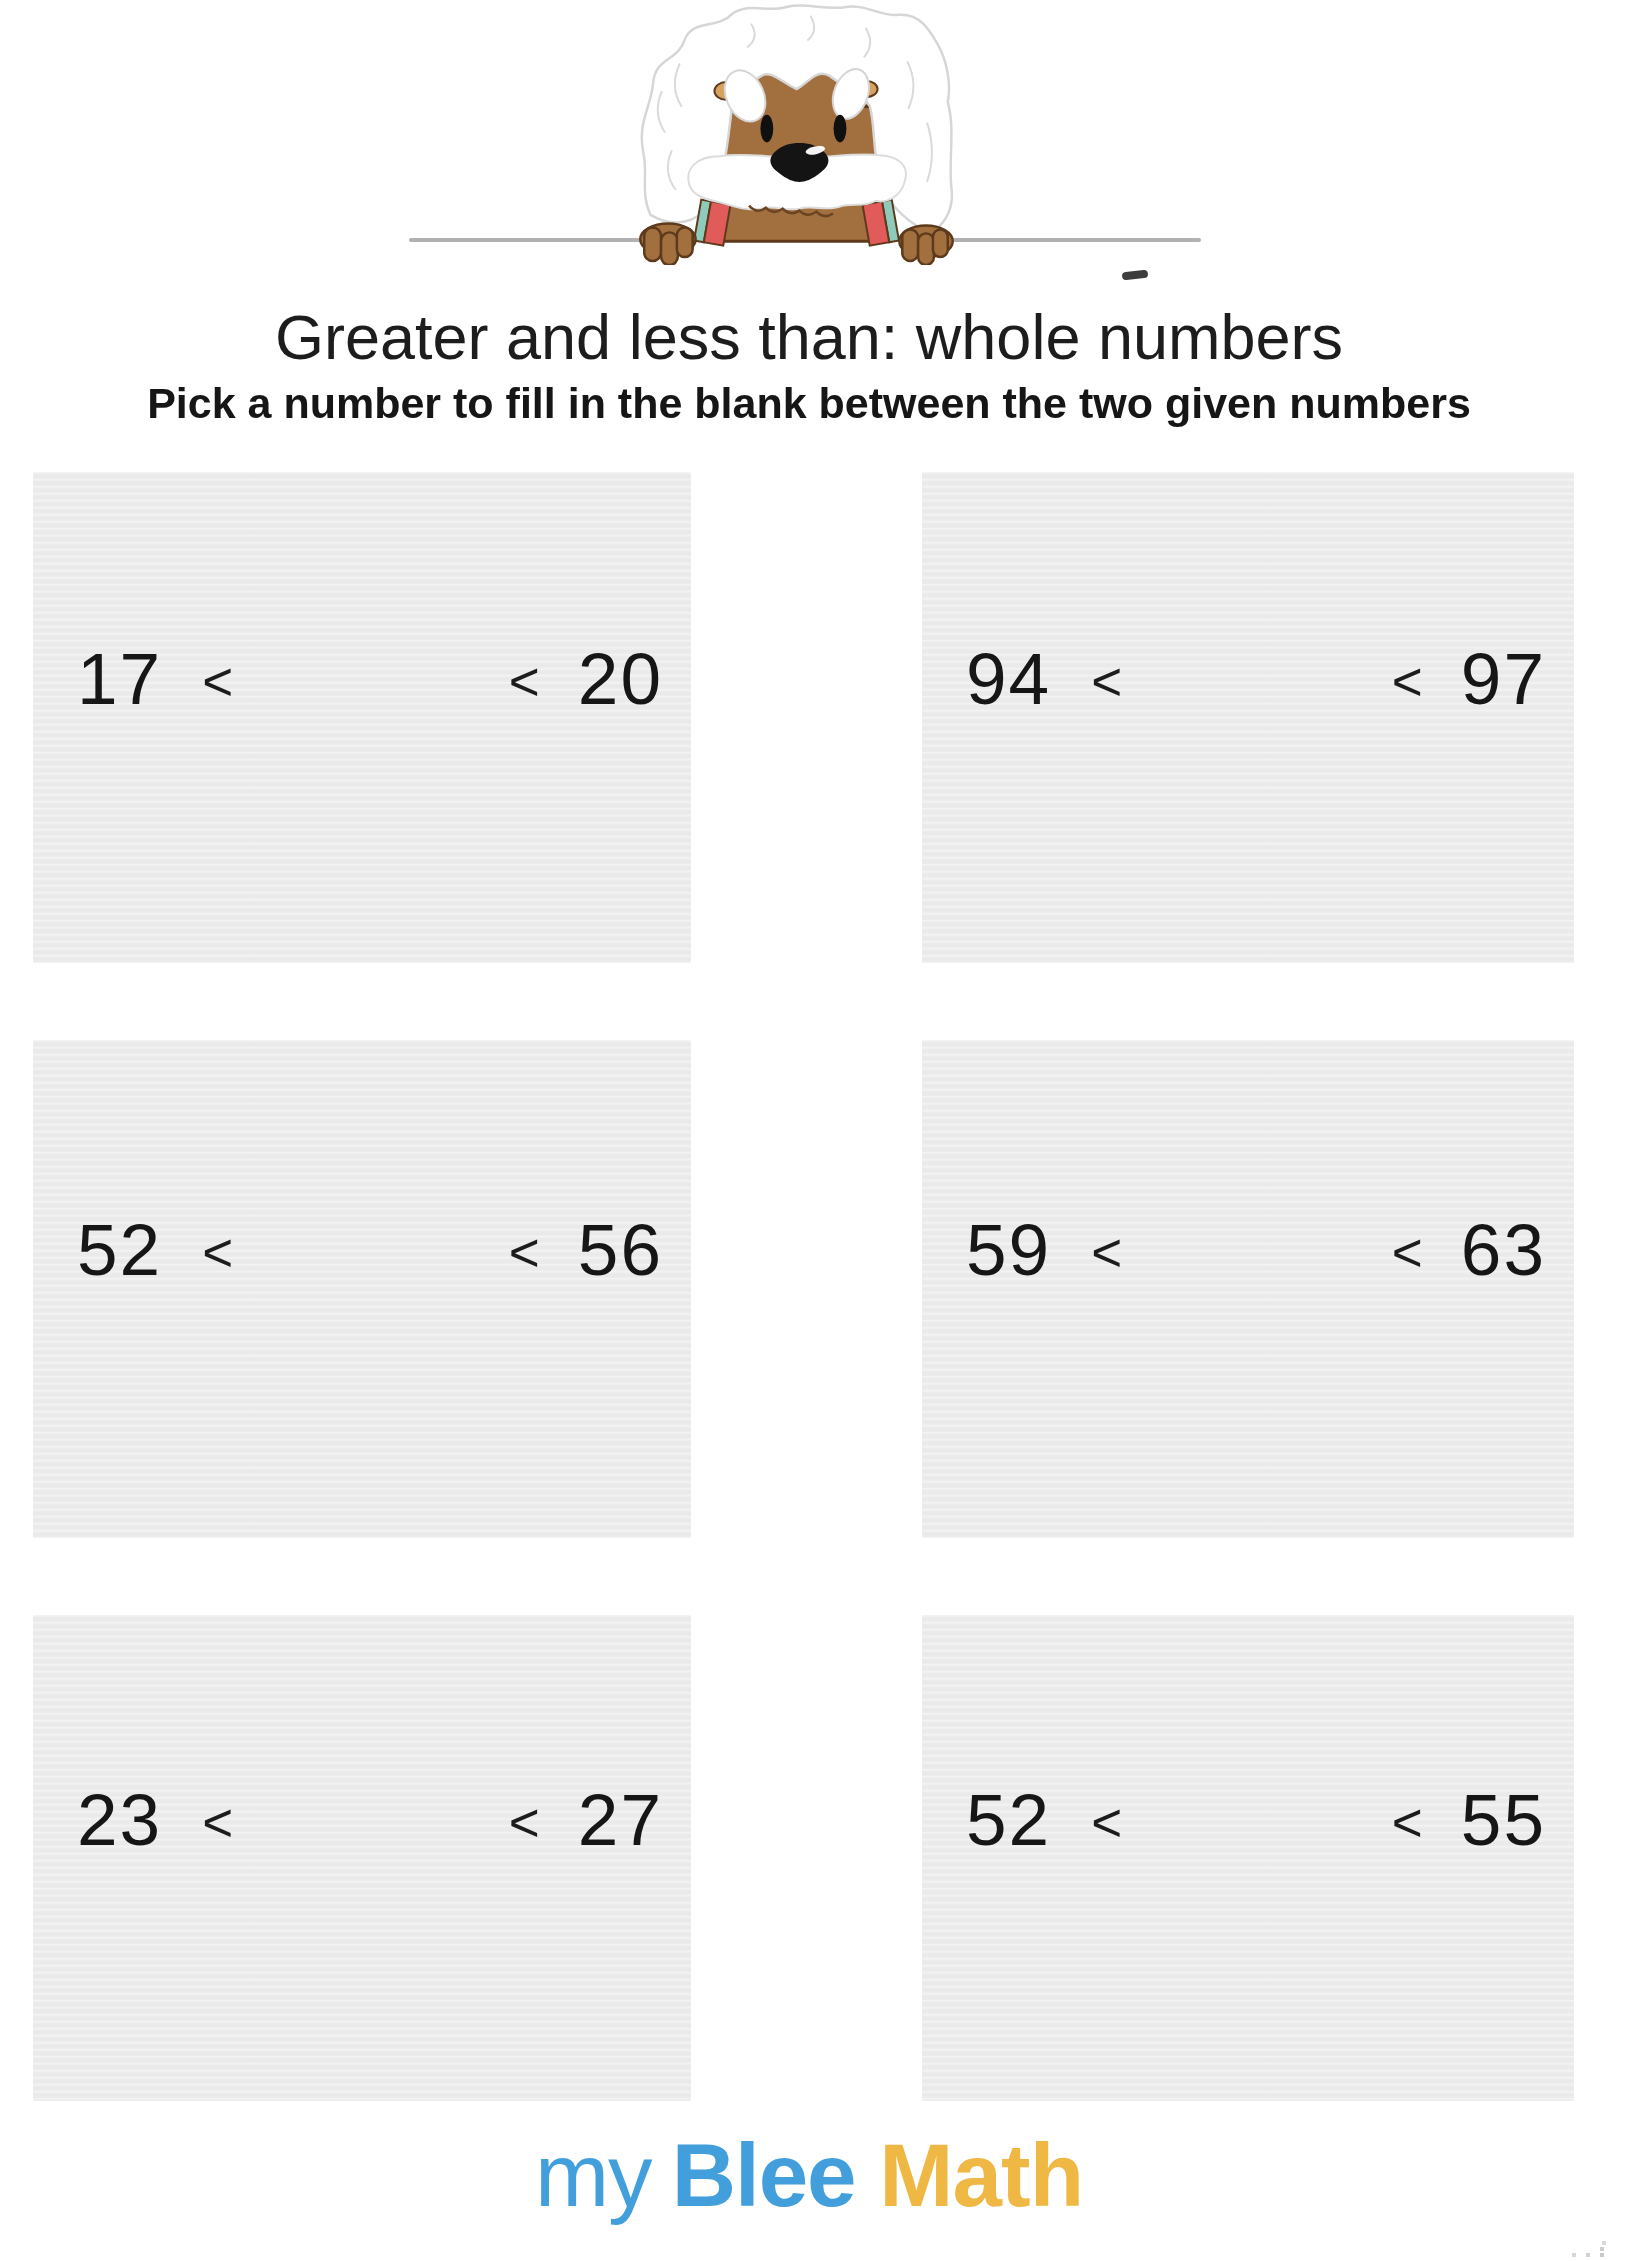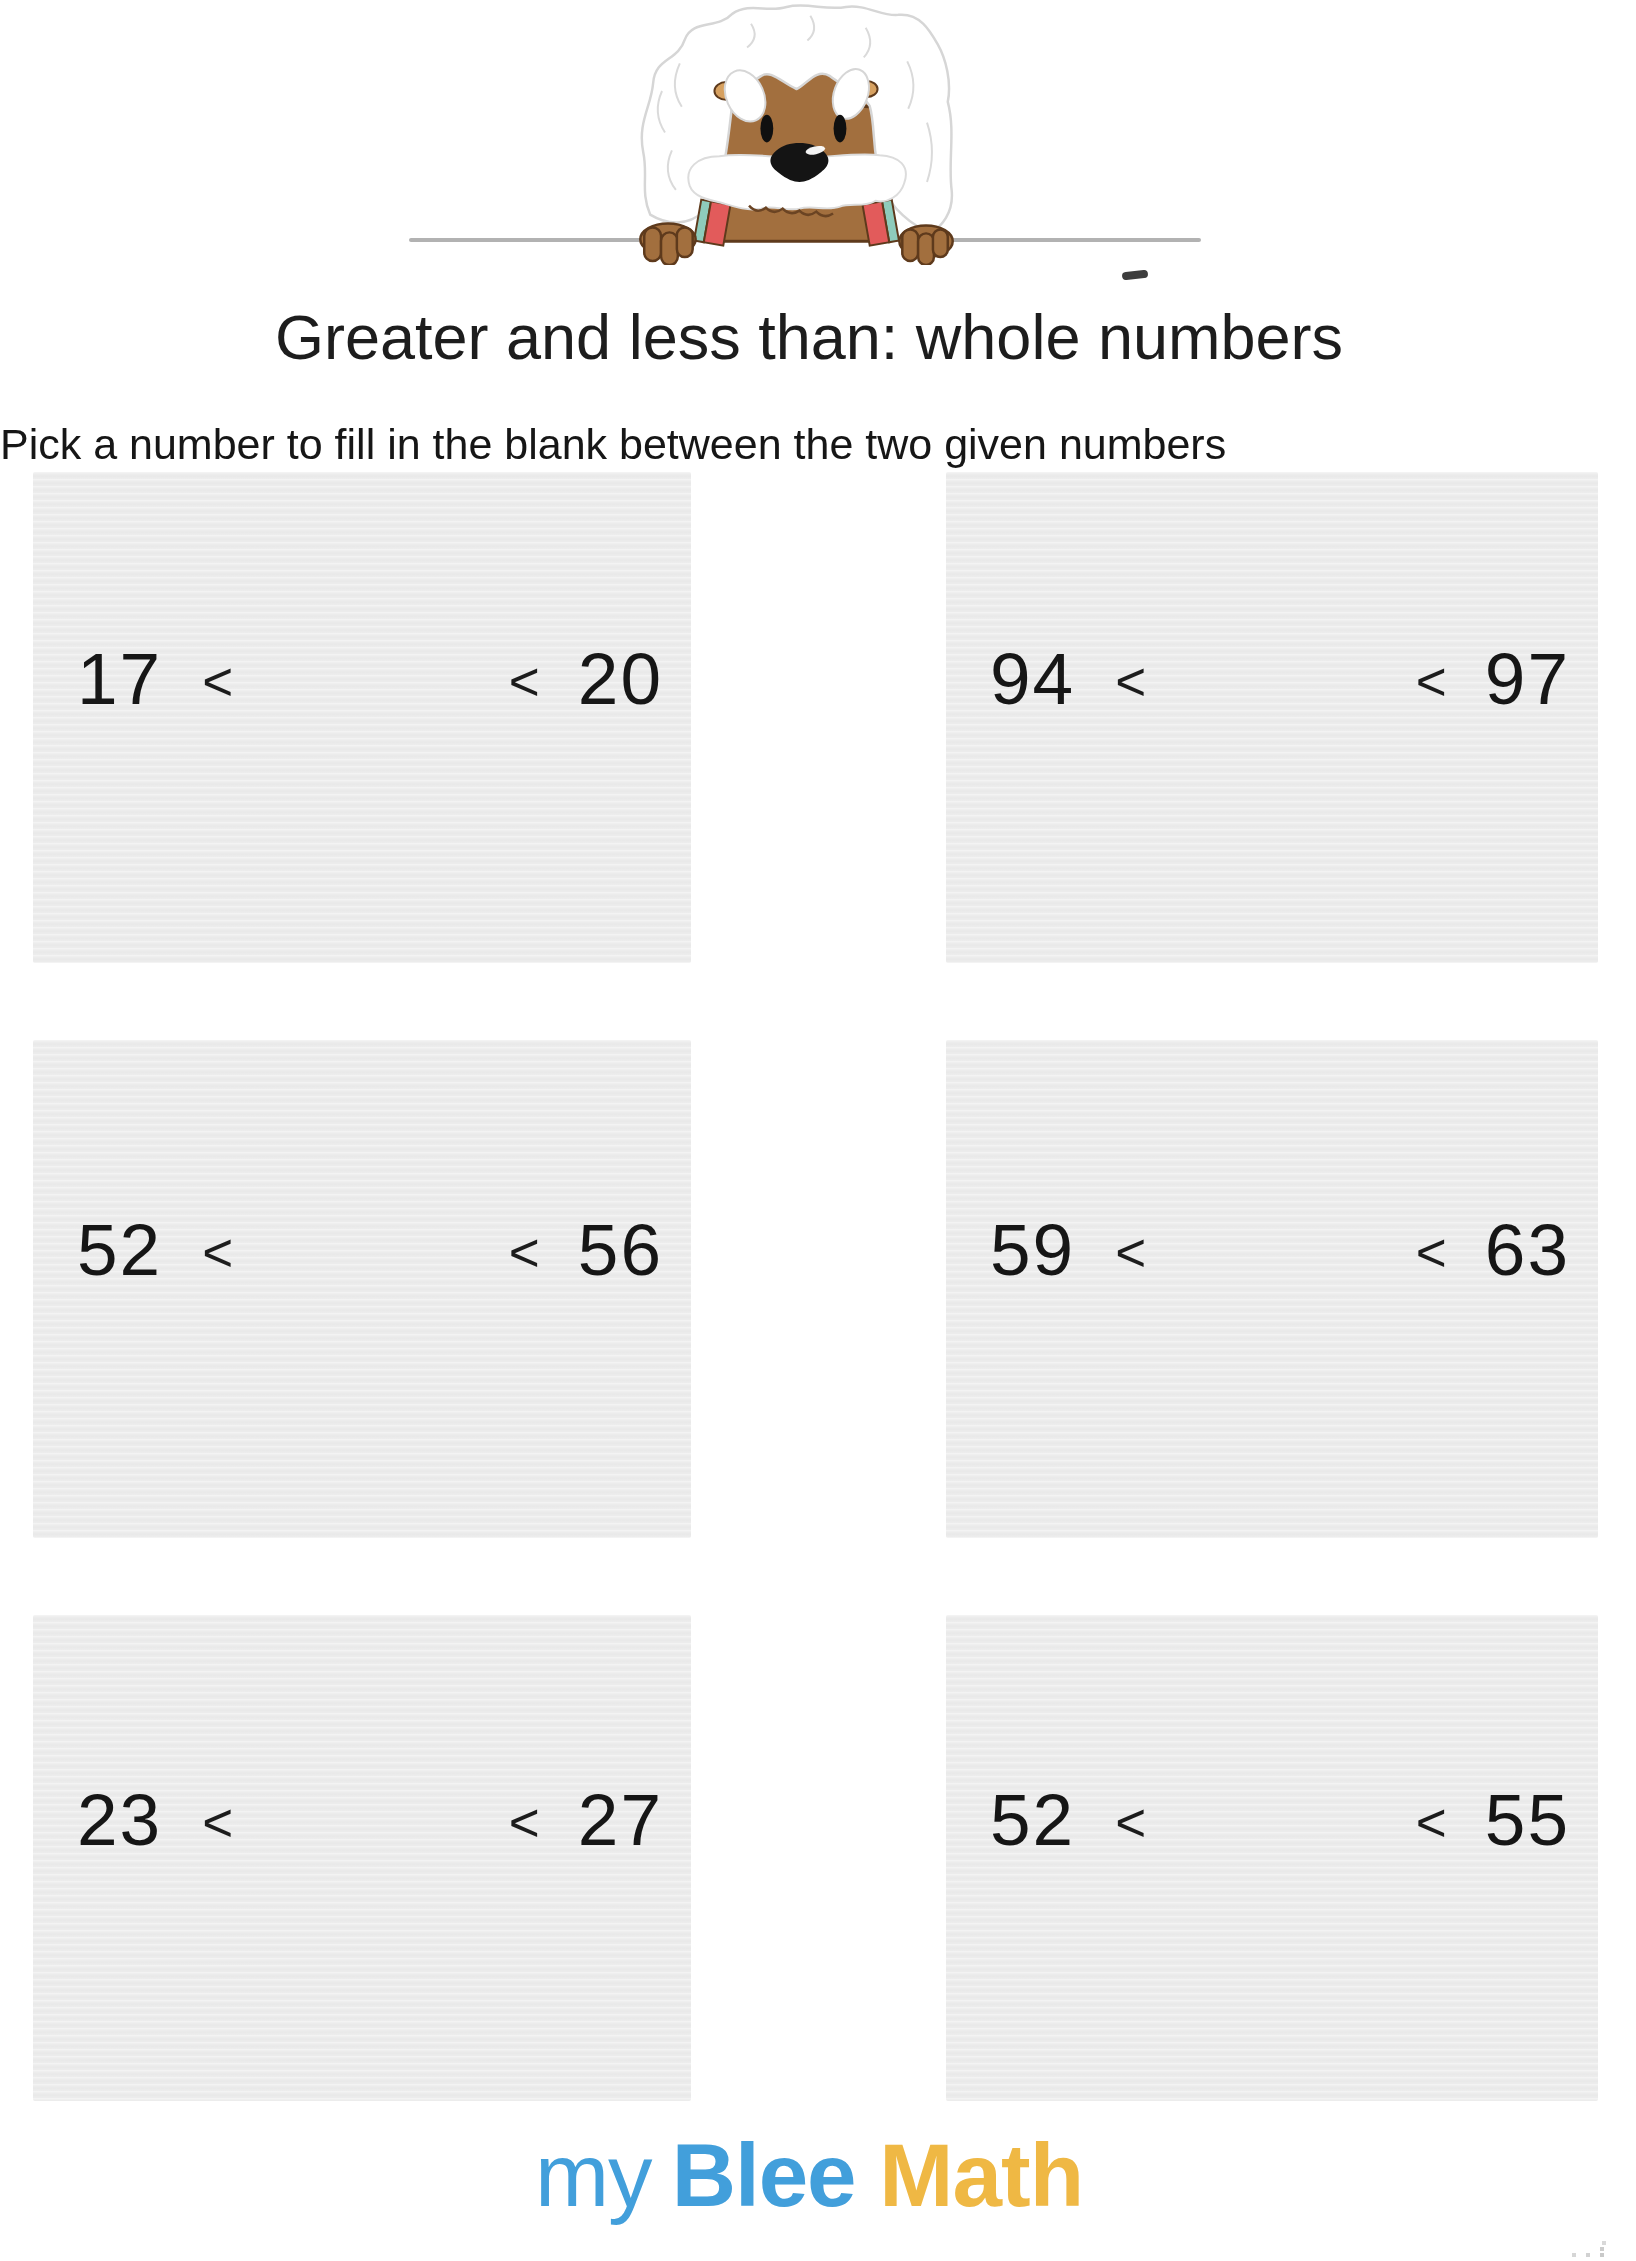--- a/index.html
+++ b/index.html
@@ -6,29 +6,29 @@
   .page{
     position:relative;width:1618px;height:2261px;background:#ffffff;overflow:hidden;
     font-family:"Liberation Sans", sans-serif;color:#1b1b1b;
   }
   
   .wall-line{position:absolute;left:409px;top:238px;width:792px;height:4px;background:#b2b2b2;border-radius:2px;z-index:1;}
   .line-artifact{position:absolute;left:1122px;top:271px;width:26px;height:8px;background:#3d3d3d;border-radius:4px;transform:rotate(-6deg);z-index:1;}
   .mascot{position:absolute;left:632px;top:2px;width:329px;height:263px;z-index:2;}
   
   .title{position:absolute;left:0;top:303px;width:100%;text-align:center;font-size:63px;line-height:1.1;font-weight:400;color:#1d1d1d;letter-spacing:0px;}
-  .subtitle{position:absolute;left:0;top:379px;width:100%;font-size:43px;line-height:1.15;font-weight:400;color:#161616;margin-top:41px;}
+  .subtitle{position:absolute;left:0;top:379px;width:100%;text-align:center;font-size:43px;line-height:1.15;font-weight:700;color:#161616;}
   
   .box{
     position:absolute;border-radius:2px;background-color:#ededed;
     background-image:repeating-linear-gradient(180deg, rgba(255,255,255,0.45) 0px, rgba(255,255,255,0) 2px, rgba(0,0,0,0.018) 4px, rgba(255,255,255,0) 7px);
     padding-left:8px;
   }
   .c1{left:33px;width:650px;}
-  .c2{left:946px;width:644px;}
+  .c2{left:922px;width:644px;}
   .r1{top:472px;height:491px;}
   .r2{top:1040px;height:498px;}
   .r3{top:1615px;height:486px;}
   .expr{
     position:absolute;left:0;right:0;top:42%;transform:translateY(-50%);
     display:flex;align-items:center;padding:0 28px 0 44px;
   }
   .num{font-size:73px;font-weight:400;letter-spacing:2px;color:#161616;line-height:1;}
   .lt{font-size:53px;font-weight:400;color:#1c1c1c;line-height:1;transform:translateY(3px);}
   .lt.after-num{margin-left:40px;}

